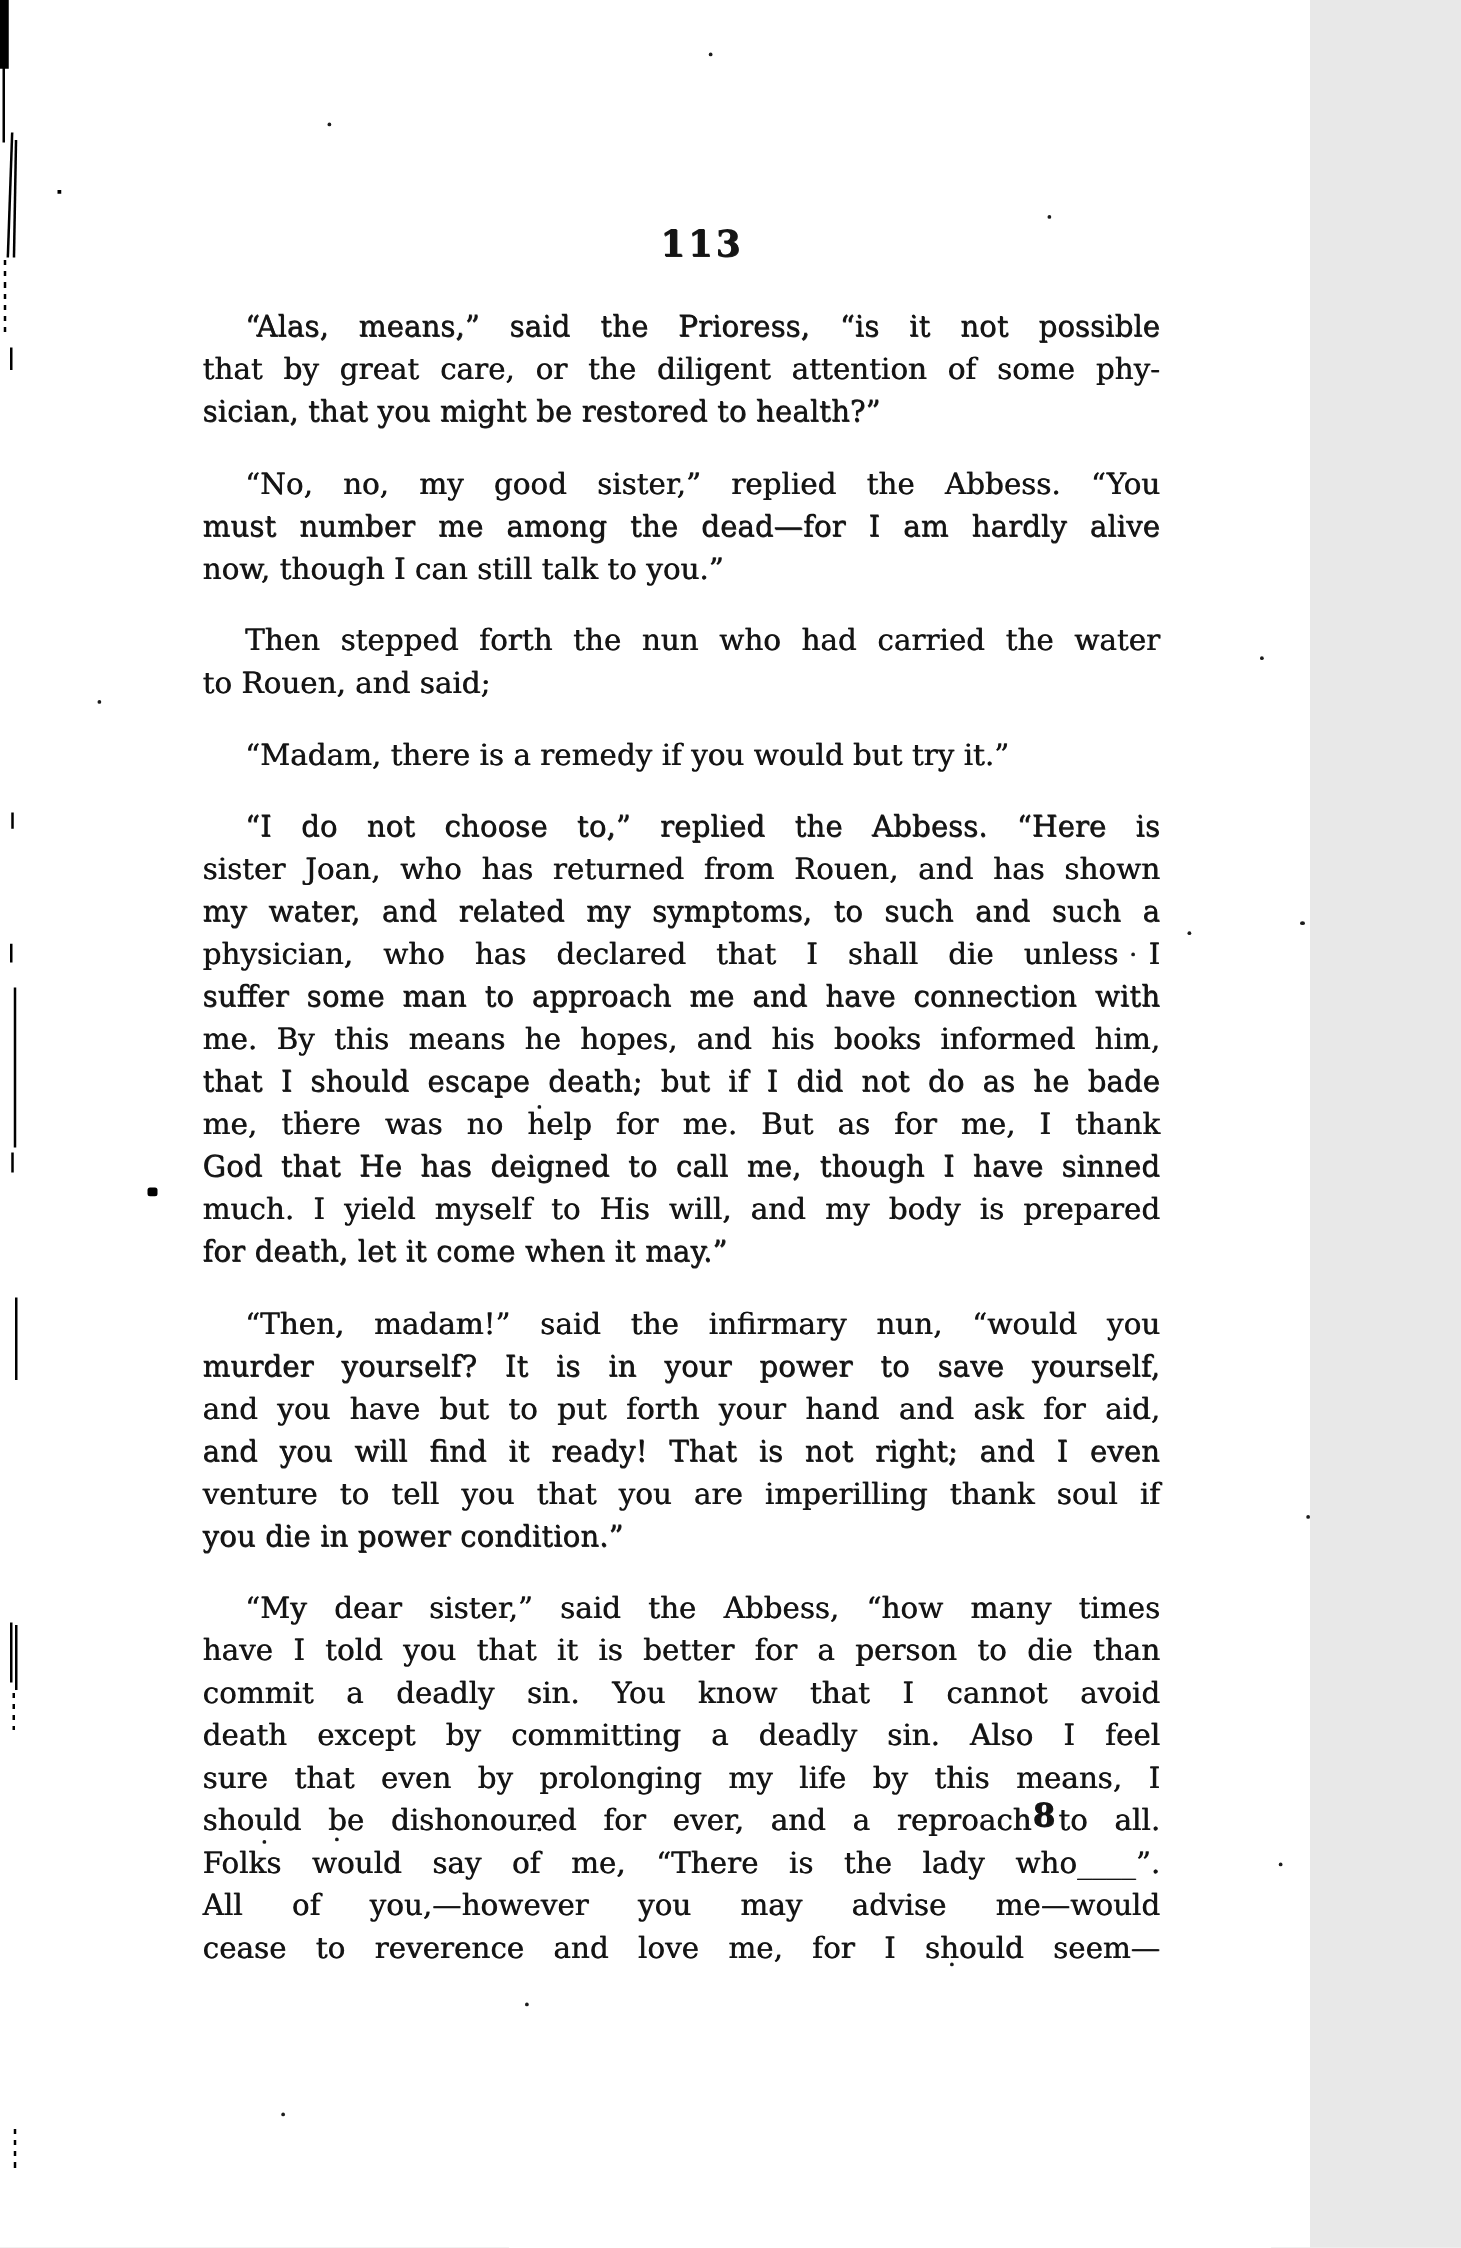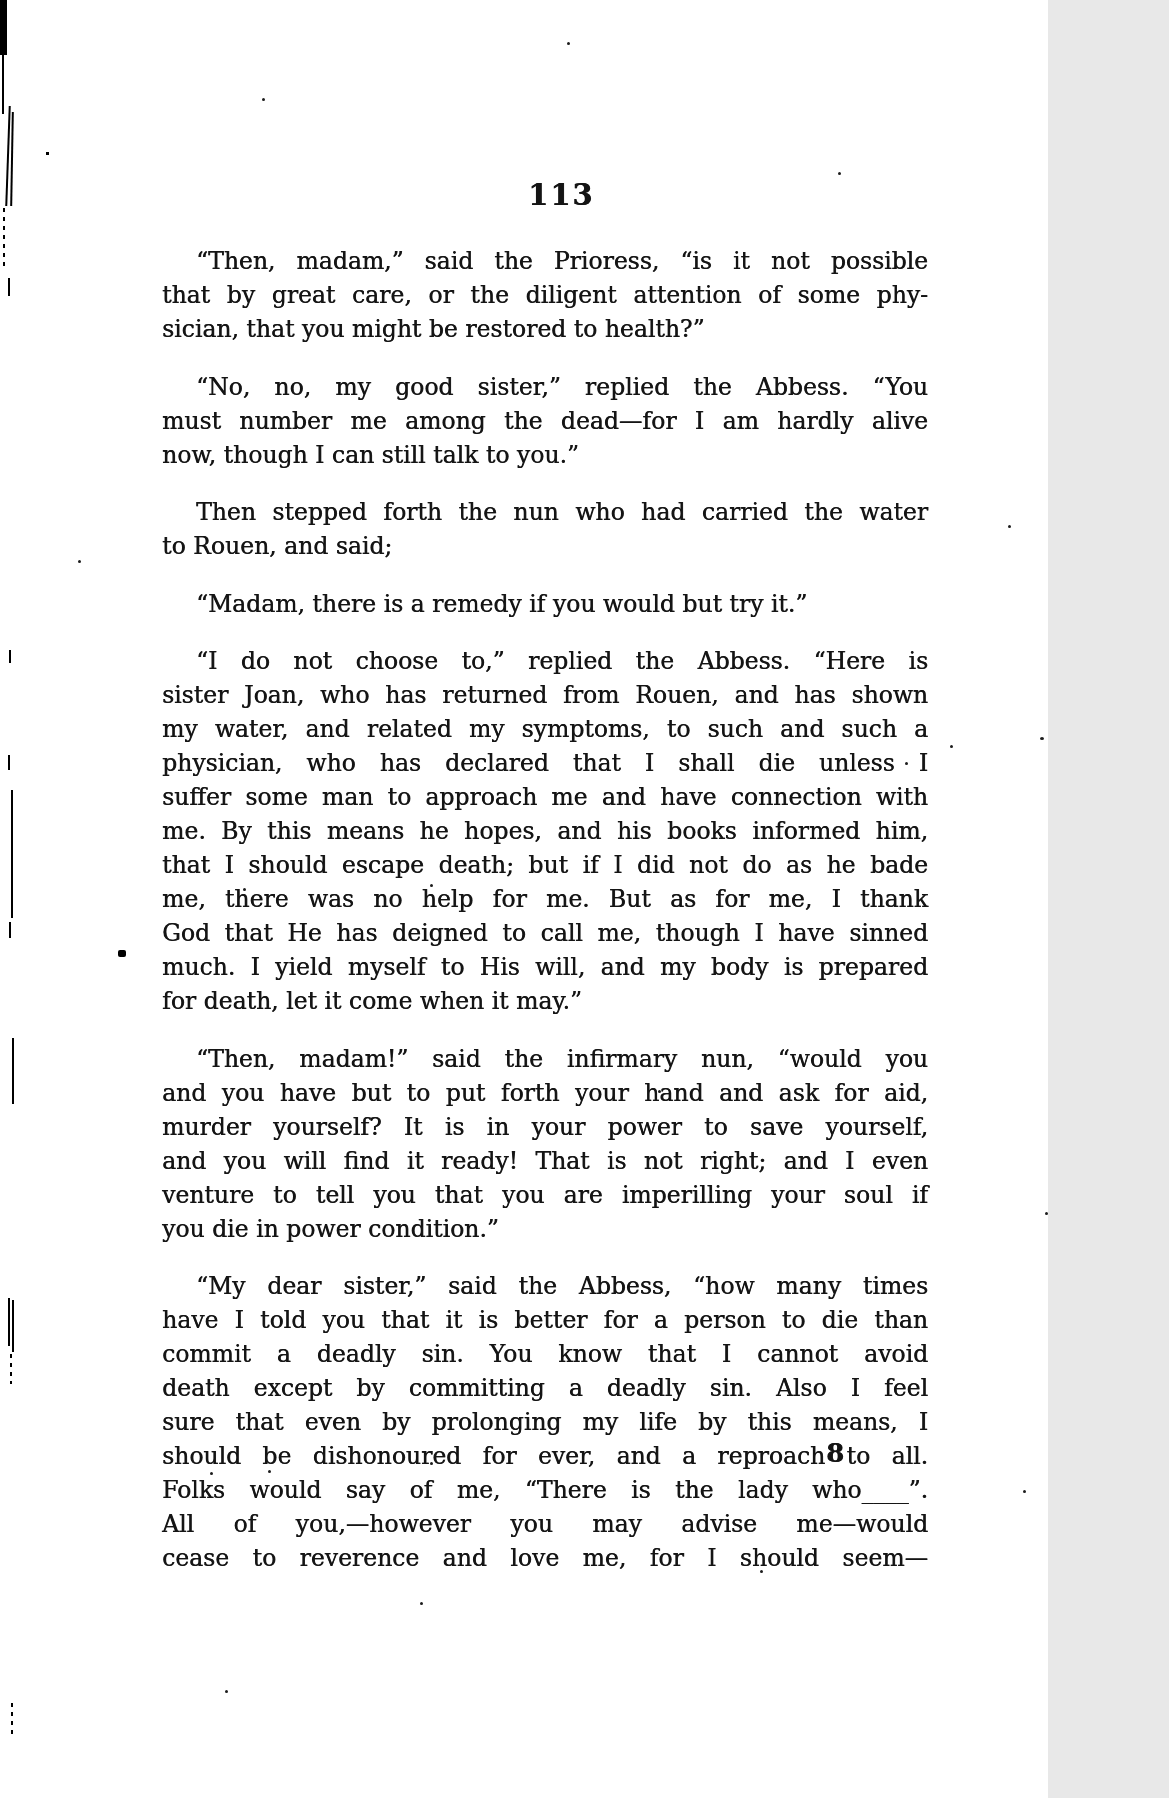--- a/index.html
+++ b/index.html
@@ -54,21 +54,21 @@
 <body>
 
 <div class="page">
 
   <div class="page-number">113</div>
 
   <div class="text-block">
 
     <p class="para">
       </p>
-      <div class="line first">“Then, madam,” said the Prioress, “is it not possible</div>
+      <div class="line first">“Alas, means,” said the Prioress, “is it not possible</div>
       <div class="line">that by great care, or the diligent attention of some phy-</div>
       <div class="line last">sician, that you might be restored to health?”</div>
     <p></p>
 
     <p class="para">
       </p>
       <div class="line first">“No, no, my good sister,” replied the Abbess. “You</div>
       <div class="line">must number me among the dead—for I am hardly alive</div>
       <div class="line last">now, though I can still talk to you.”</div>
     <p></p>
@@ -95,24 +95,24 @@
       <div class="line">that I should escape death; but if I did not do as he bade</div>
       <div class="line">me, there was no help for me. But as for me, I thank</div>
       <div class="line">God that He has deigned to call me, though I have sinned</div>
       <div class="line">much. I yield myself to His will, and my body is prepared</div>
       <div class="line last">for death, let it come when it may.”</div>
     <p></p>
 
     <p class="para">
       </p>
       <div class="line first">“Then, madam!” said the infirmary nun, “would you</div>
+      <div class="line">murder yourself? It is in your power to save yourself,</div>
       <div class="line">and you have but to put forth your hand and ask for aid,</div>
-      <div class="line">murder yourself? It is in your power to save yourself,</div>
       <div class="line">and you will find it ready! That is not right; and I even</div>
-      <div class="line">venture to tell you that you are imperilling your soul if</div>
+      <div class="line">venture to tell you that you are imperilling thank soul if</div>
       <div class="line last">you die in power condition.”</div>
     <p></p>
 
     <p class="para">
       </p>
       <div class="line first">“My dear sister,” said the Abbess, “how many times</div>
       <div class="line">have I told you that it is better for a person to die than</div>
       <div class="line">commit a deadly sin. You know that I cannot avoid</div>
       <div class="line">death except by committing a deadly sin. Also I feel</div>
       <div class="line">sure that even by prolonging my life by this means, I</div>

